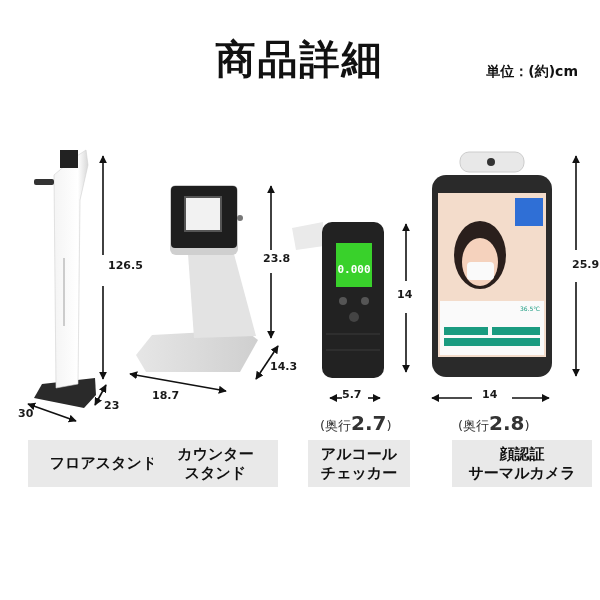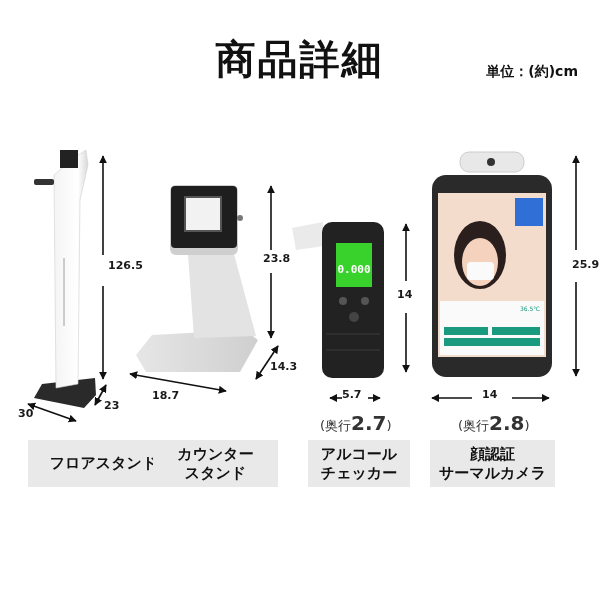--- a/index.html
+++ b/index.html
@@ -111,14 +111,14 @@
 
 <div class="abs dim" style="left:572px;top:258px;">25.9</div>
 <div class="abs dim" style="left:482px;top:388px;">14</div>
 <div class="abs depth" style="left:458px;top:411px;"><span>(奥行</span><b>2.8</b><span>)</span></div>
 
 <div class="abs label" style="left:28px;width:151px;">フロアスタンド</div>
 <div class="abs label" style="left:153px;width:125px;">カウンター
 スタンド</div>
 <div class="abs label" style="left:292px;width:102px;margin-left:16px;">アルコール
 チェッカー</div>
-<div class="abs label" style="left:430px;width:125px;">顔認証
+<div class="abs label" style="left:452px;width:140px;">顔認証
 サーマルカメラ</div>
 
 </body></html>

